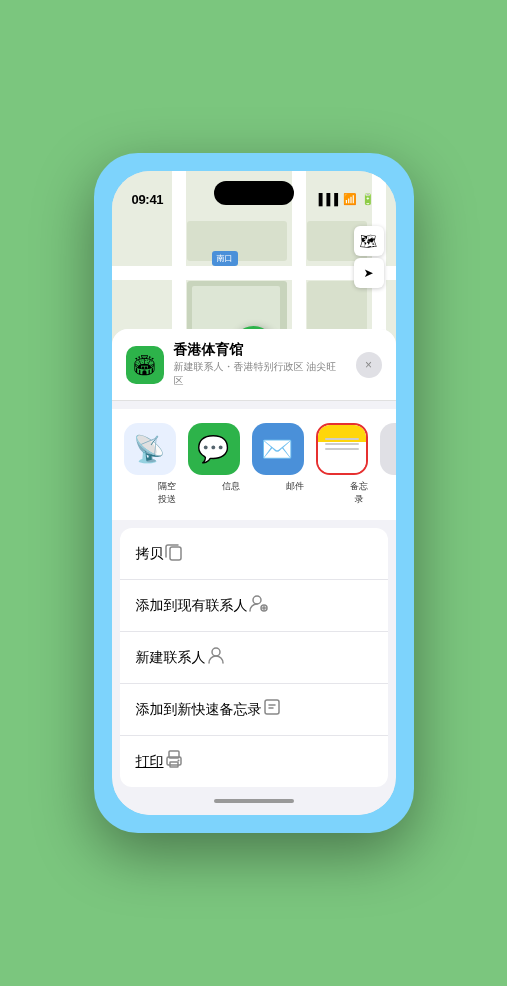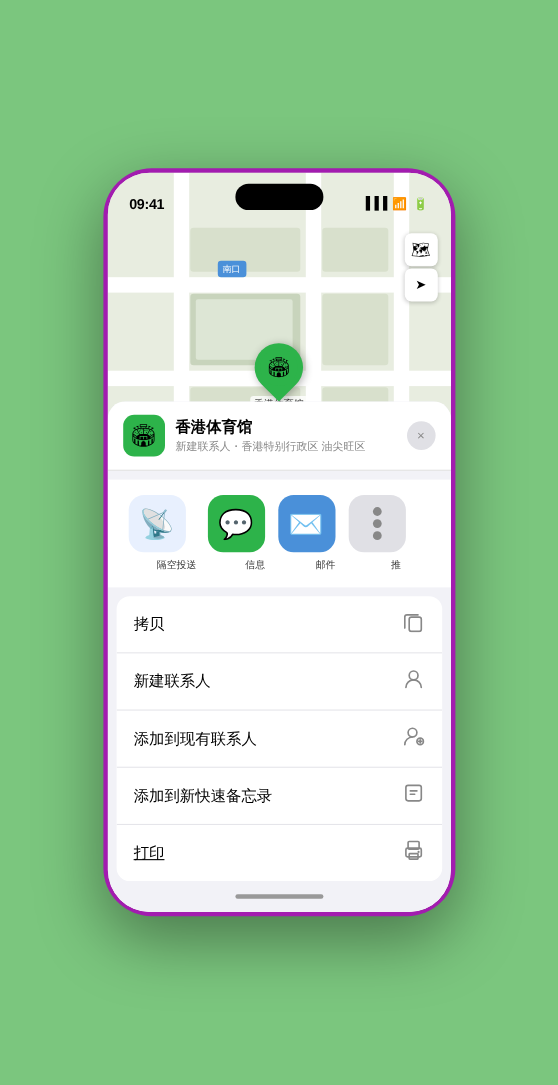--- a/index.html
+++ b/index.html
@@ -7,23 +7,23 @@
       background: #7bc67e;
       display: flex;
       justify-content: center;
       align-items: center;
       min-height: 100vh;
       font-family: -apple-system, 'PingFang SC', 'Helvetica Neue', sans-serif;
     }
     .phone-frame {
       width: 320px;
       height: 680px;
-      background: #a21caf;
+      background: #7dd3fc;
       border-radius: 44px;
-      padding: 4px;
+      padding: 18px;
       position: relative;
       box-shadow: 0 20px 60px rgba(0,0,0,0.4);
     }
     .phone-screen {
       width: 100%;
       height: 100%;
       background: #e8e8e8;
       border-radius: 38px;
       overflow: hidden;
       position: relative;
@@ -279,21 +279,20 @@
       background: #fff;
       margin-top: 8px;
       border-radius: 12px;
       margin-left: 8px;
       margin-right: 8px;
       overflow: hidden;
     }
     .action-item {
       display: flex;
       align-items: center;
-      justify-content: space-between;
       padding: 13px 16px;
       border-bottom: 0.5px solid #e5e5ea;
     }
     .action-item:last-child {
       border-bottom: none;
       text-decoration: underline;
     }
     .action-text {
       font-size: 14px;
       color: #000;
@@ -410,66 +409,76 @@
           <span class="share-label">信息</span>
         </div>
 
         <div class="share-item">
           <div class="share-icon mail">
             <span>✉️</span>
           </div>
           <span class="share-label">邮件</span>
         </div>
 
+        <div class="share-item">
+          <div style="width:52px;height:52px;border-radius:14px;border:2.5px solid #e63030;overflow:hidden;flex-shrink:0;">
+            <div style="width:100%;height:100%;background:linear-gradient(to bottom, #ffd60a 0%, #ffd60a 35%, #ffffff 35%);border-radius:11px;display:flex;flex-direction:column;padding:13px 7px 5px;gap:3px;">
+              <div class="notes-line"></div>
+              <div class="notes-line"></div>
+              <div class="notes-line"></div>
+            </div>
+          </div>
+          <span class="share-label">备忘录</span>
+        </div>
 
         <div class="share-item">
           <div style="width:52px;height:52px;border-radius:14px;background:#e0e0e5;display:flex;align-items:center;justify-content:center;flex-direction:column;gap:3px;">
             <div style="width:8px;height:8px;border-radius:50%;background:#888;"></div>
             <div style="width:8px;height:8px;border-radius:50%;background:#888;"></div>
             <div style="width:8px;height:8px;border-radius:50%;background:#888;"></div>
           </div>
           <span class="share-label">推</span>
         </div>
       </div>
 
       <div class="action-list">
 
         <div class="action-item">
           <span class="action-text">拷贝</span>
           <span class="action-icon">
             <svg width="20" height="20" viewBox="0 0 20 20" fill="none">
               <rect x="6" y="6" width="11" height="13" rx="2" stroke="#888" stroke-width="1.5"></rect>
               <path d="M14 4H4a2 2 0 0 0-2 2v10" stroke="#888" stroke-width="1.5" stroke-linecap="round"></path>
-            </svg>
-          </span>
-        </div>
-
-        <div class="action-item">
-          <span class="action-text">新建联系人</span>
-          <span class="action-icon">
-            <svg width="20" height="20" viewBox="0 0 20 20" fill="none">
-              <circle cx="10" cy="7" r="4" stroke="#888" stroke-width="1.5"></circle>
-              <path d="M3 18c0-3.866 3.134-7 7-7s7 3.134 7 7" stroke="#888" stroke-width="1.5" stroke-linecap="round"></path>
             </svg>
           </span>
         </div>
 
         <div class="action-item">
           <span class="action-text">添加到现有联系人</span>
           <span class="action-icon">
             <svg width="20" height="20" viewBox="0 0 20 20" fill="none">
               <circle cx="9" cy="7" r="4" stroke="#888" stroke-width="1.5"></circle>
               <path d="M2 18c0-3.866 3.134-7 7-7" stroke="#888" stroke-width="1.5" stroke-linecap="round"></path>
               <circle cx="16" cy="15" r="3" stroke="#888" stroke-width="1.5"></circle>
               <path d="M16 13.5v3M14.5 15h3" stroke="#888" stroke-width="1.5" stroke-linecap="round"></path>
             </svg>
           </span>
         </div>
 
         <div class="action-item">
+          <span class="action-text">新建联系人</span>
+          <span class="action-icon">
+            <svg width="20" height="20" viewBox="0 0 20 20" fill="none">
+              <circle cx="10" cy="7" r="4" stroke="#888" stroke-width="1.5"></circle>
+              <path d="M3 18c0-3.866 3.134-7 7-7s7 3.134 7 7" stroke="#888" stroke-width="1.5" stroke-linecap="round"></path>
+            </svg>
+          </span>
+        </div>
+
+        <div class="action-item">
           <span class="action-text">添加到新快速备忘录</span>
           <span class="action-icon">
             <svg width="20" height="20" viewBox="0 0 20 20" fill="none">
               <rect x="3" y="3" width="14" height="14" rx="2" stroke="#888" stroke-width="1.5"></rect>
               <path d="M7 8h6M7 11h4" stroke="#888" stroke-width="1.5" stroke-linecap="round"></path>
             </svg>
           </span>
         </div>
 
         <div class="action-item" style="border-bottom:none;">

